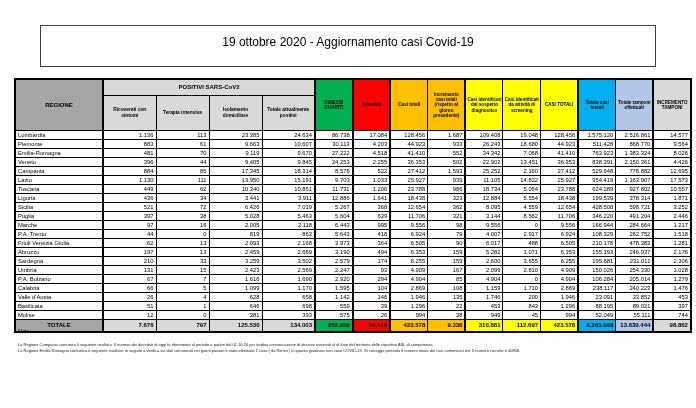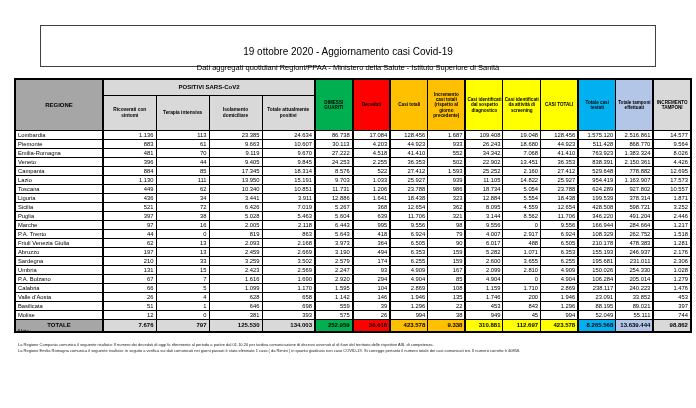--- a/index.html
+++ b/index.html
@@ -4,21 +4,21 @@
 <style>
   html,body{margin:0;padding:0;}
   body{
     width:696px;height:408px;background:#ffffff;position:relative;
     font-family:"Liberation Sans",sans-serif;color:#000;
   }
   .title-box{
     position:absolute;left:40px;top:25px;width:614px;height:40px;
     border:1px solid #404040;text-align:center;background:#fff;
   }
-  .title-box .l1{margin-top:20px;font-size:10px;}
+  .title-box .l1{margin-top:9px;font-size:12px;}
   .title-box .l2{margin-top:6px;font-size:7.5px;}
 
   table{
     position:absolute;left:14px;top:78px;width:676px;
     border-collapse:collapse;table-layout:fixed;
     border:2px solid #000;
   }
   th,td{border:1px solid #000;overflow:hidden;}
   thead th{
     font-size:4.6px;font-weight:bold;text-align:center;vertical-align:middle;
@@ -42,21 +42,20 @@
   .bl2{border-left-width:2px;}
   .notes{position:absolute;left:18px;top:328px;width:660px;}
   .notes .nt{font-size:5.5px;margin-bottom:8px;}
   .notes .nl{font-size:4px;line-height:6px;color:#222;white-space:nowrap;overflow:hidden;}
 </style>
 </head>
 <body>
 
 <div class="title-box">
   <div class="l1">19 ottobre 2020 - Aggiornamento casi Covid-19</div>
-  <div class="l2">Dati aggregati quotidiani Regioni/PPAA - Ministero della Salute - Istituto Superiore di Sanità</div>
 </div>
 
 <table>
   <colgroup>
     <col style="width:88px">
     <col style="width:53px">
       <col style="width:53px">
       <col style="width:53px">
       <col style="width:53px">
     <col style="width:37.6px">

